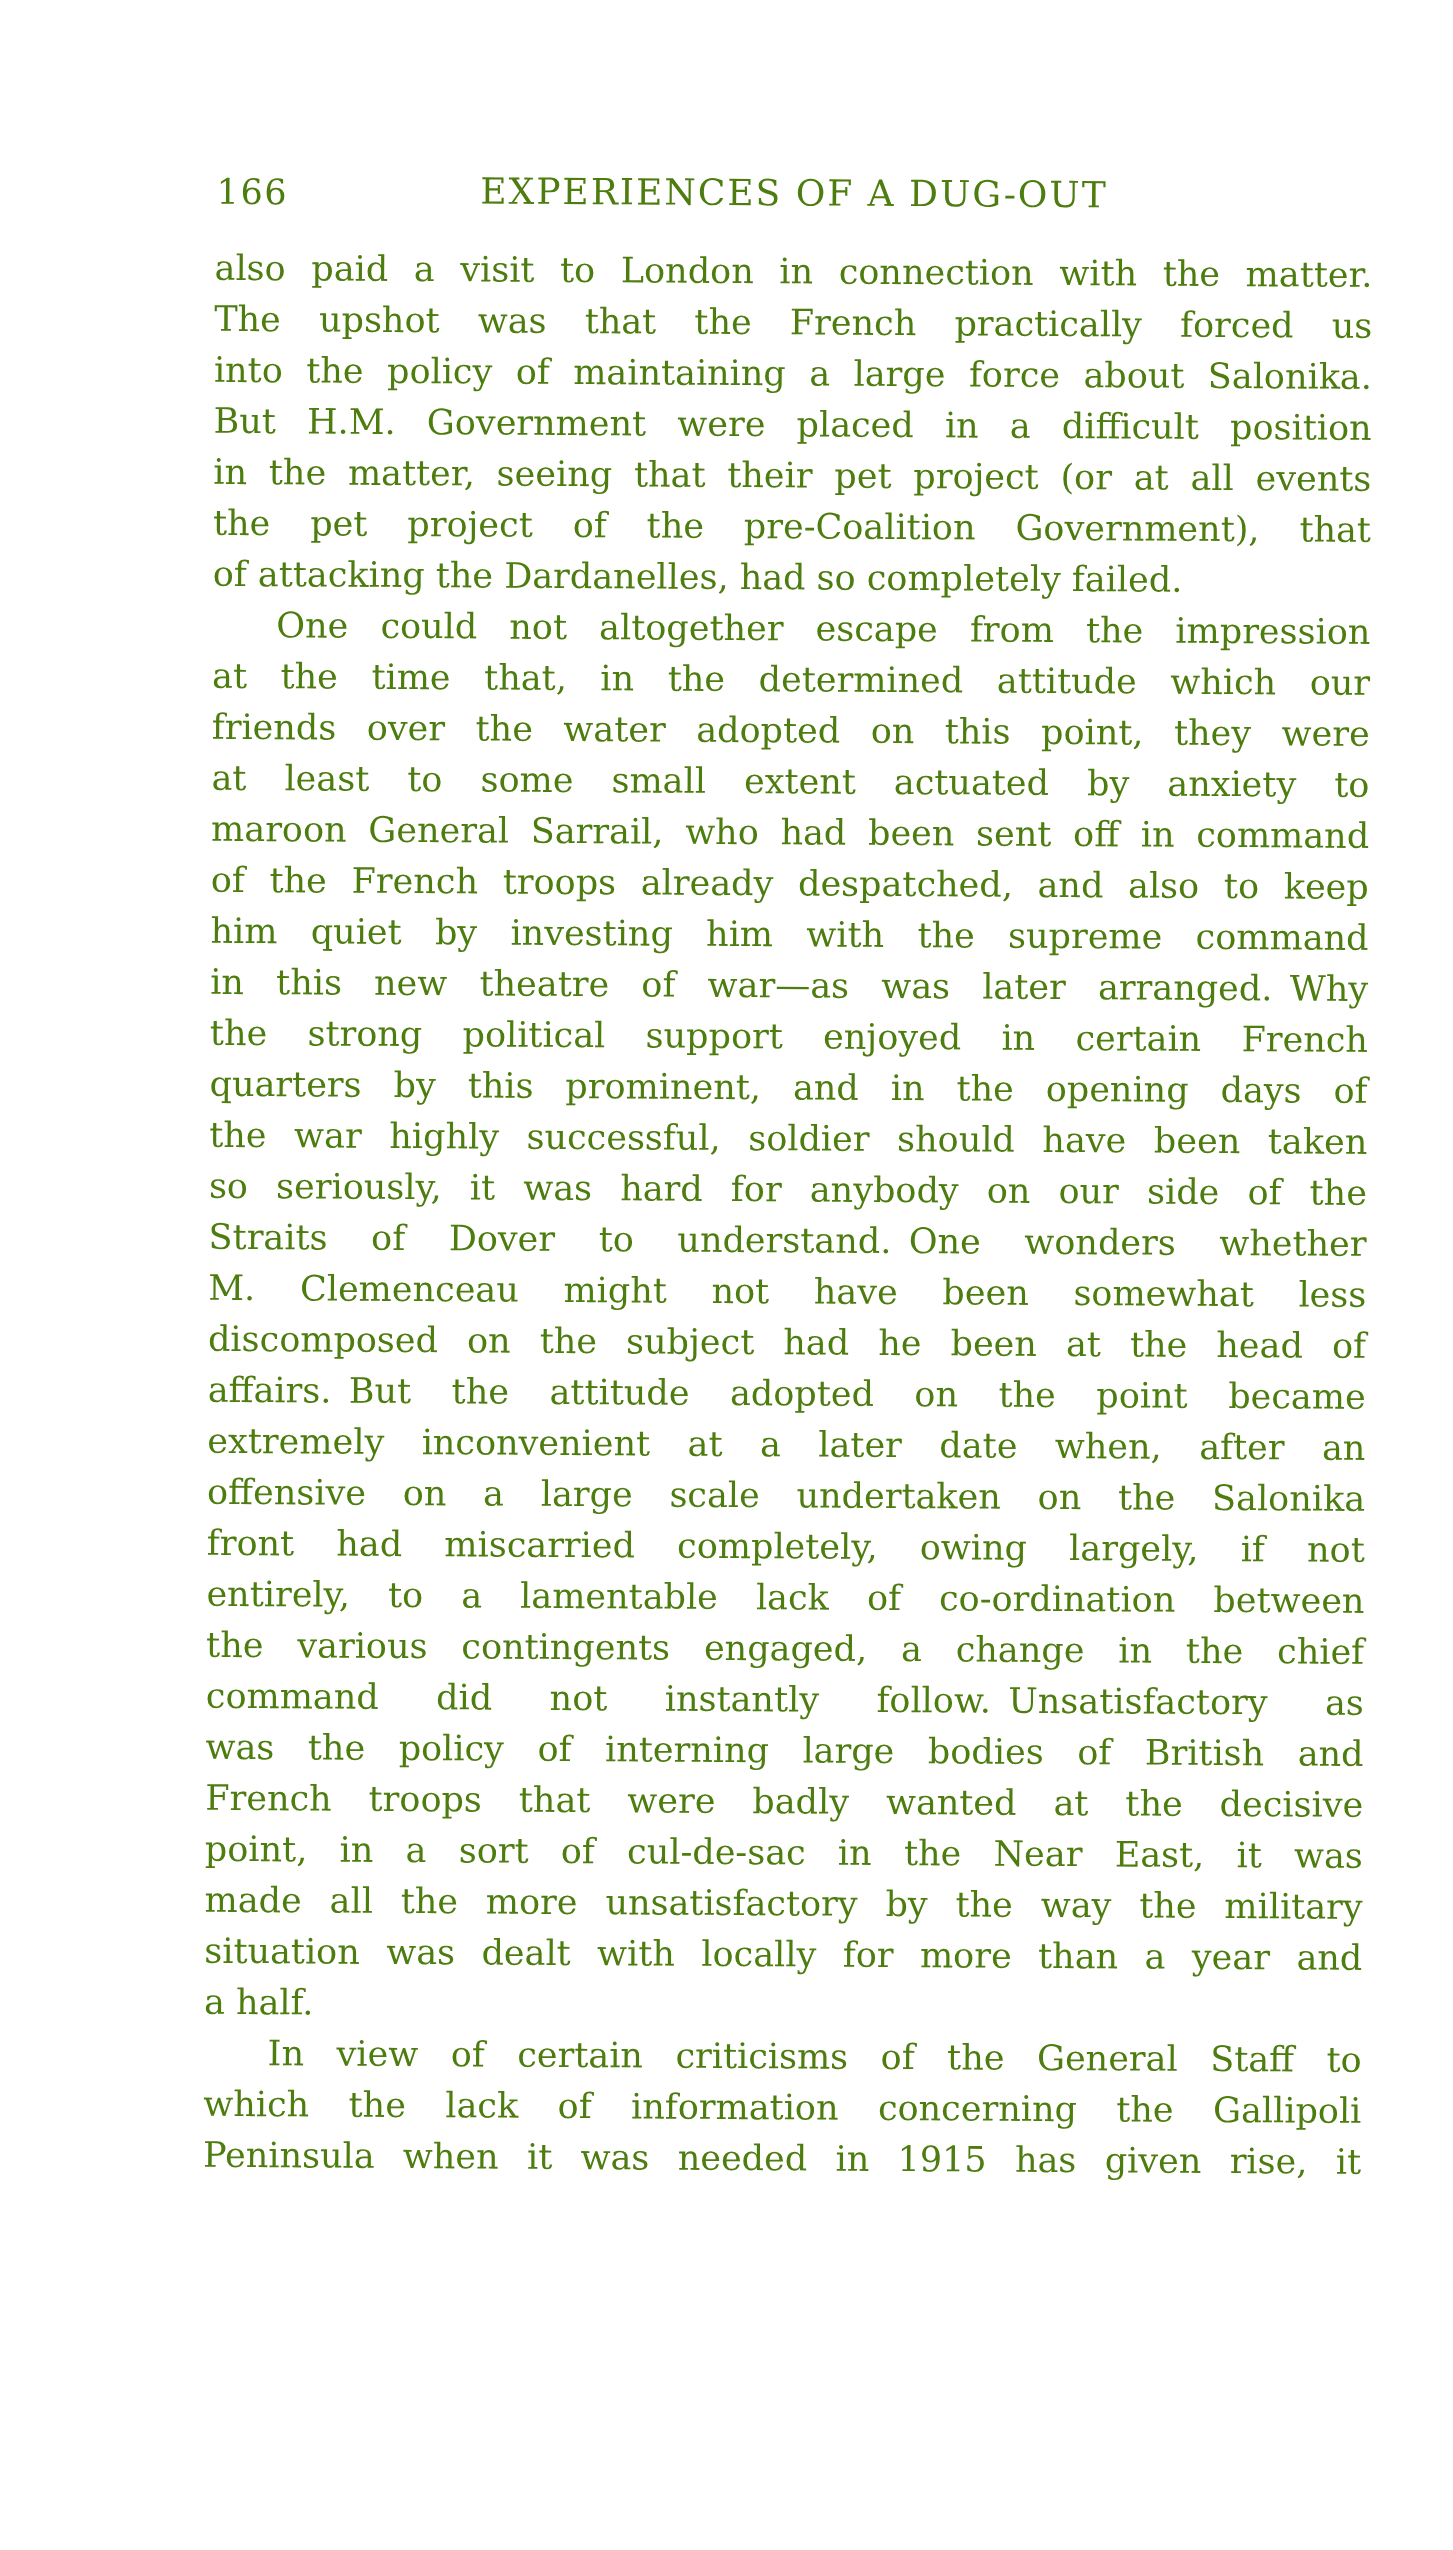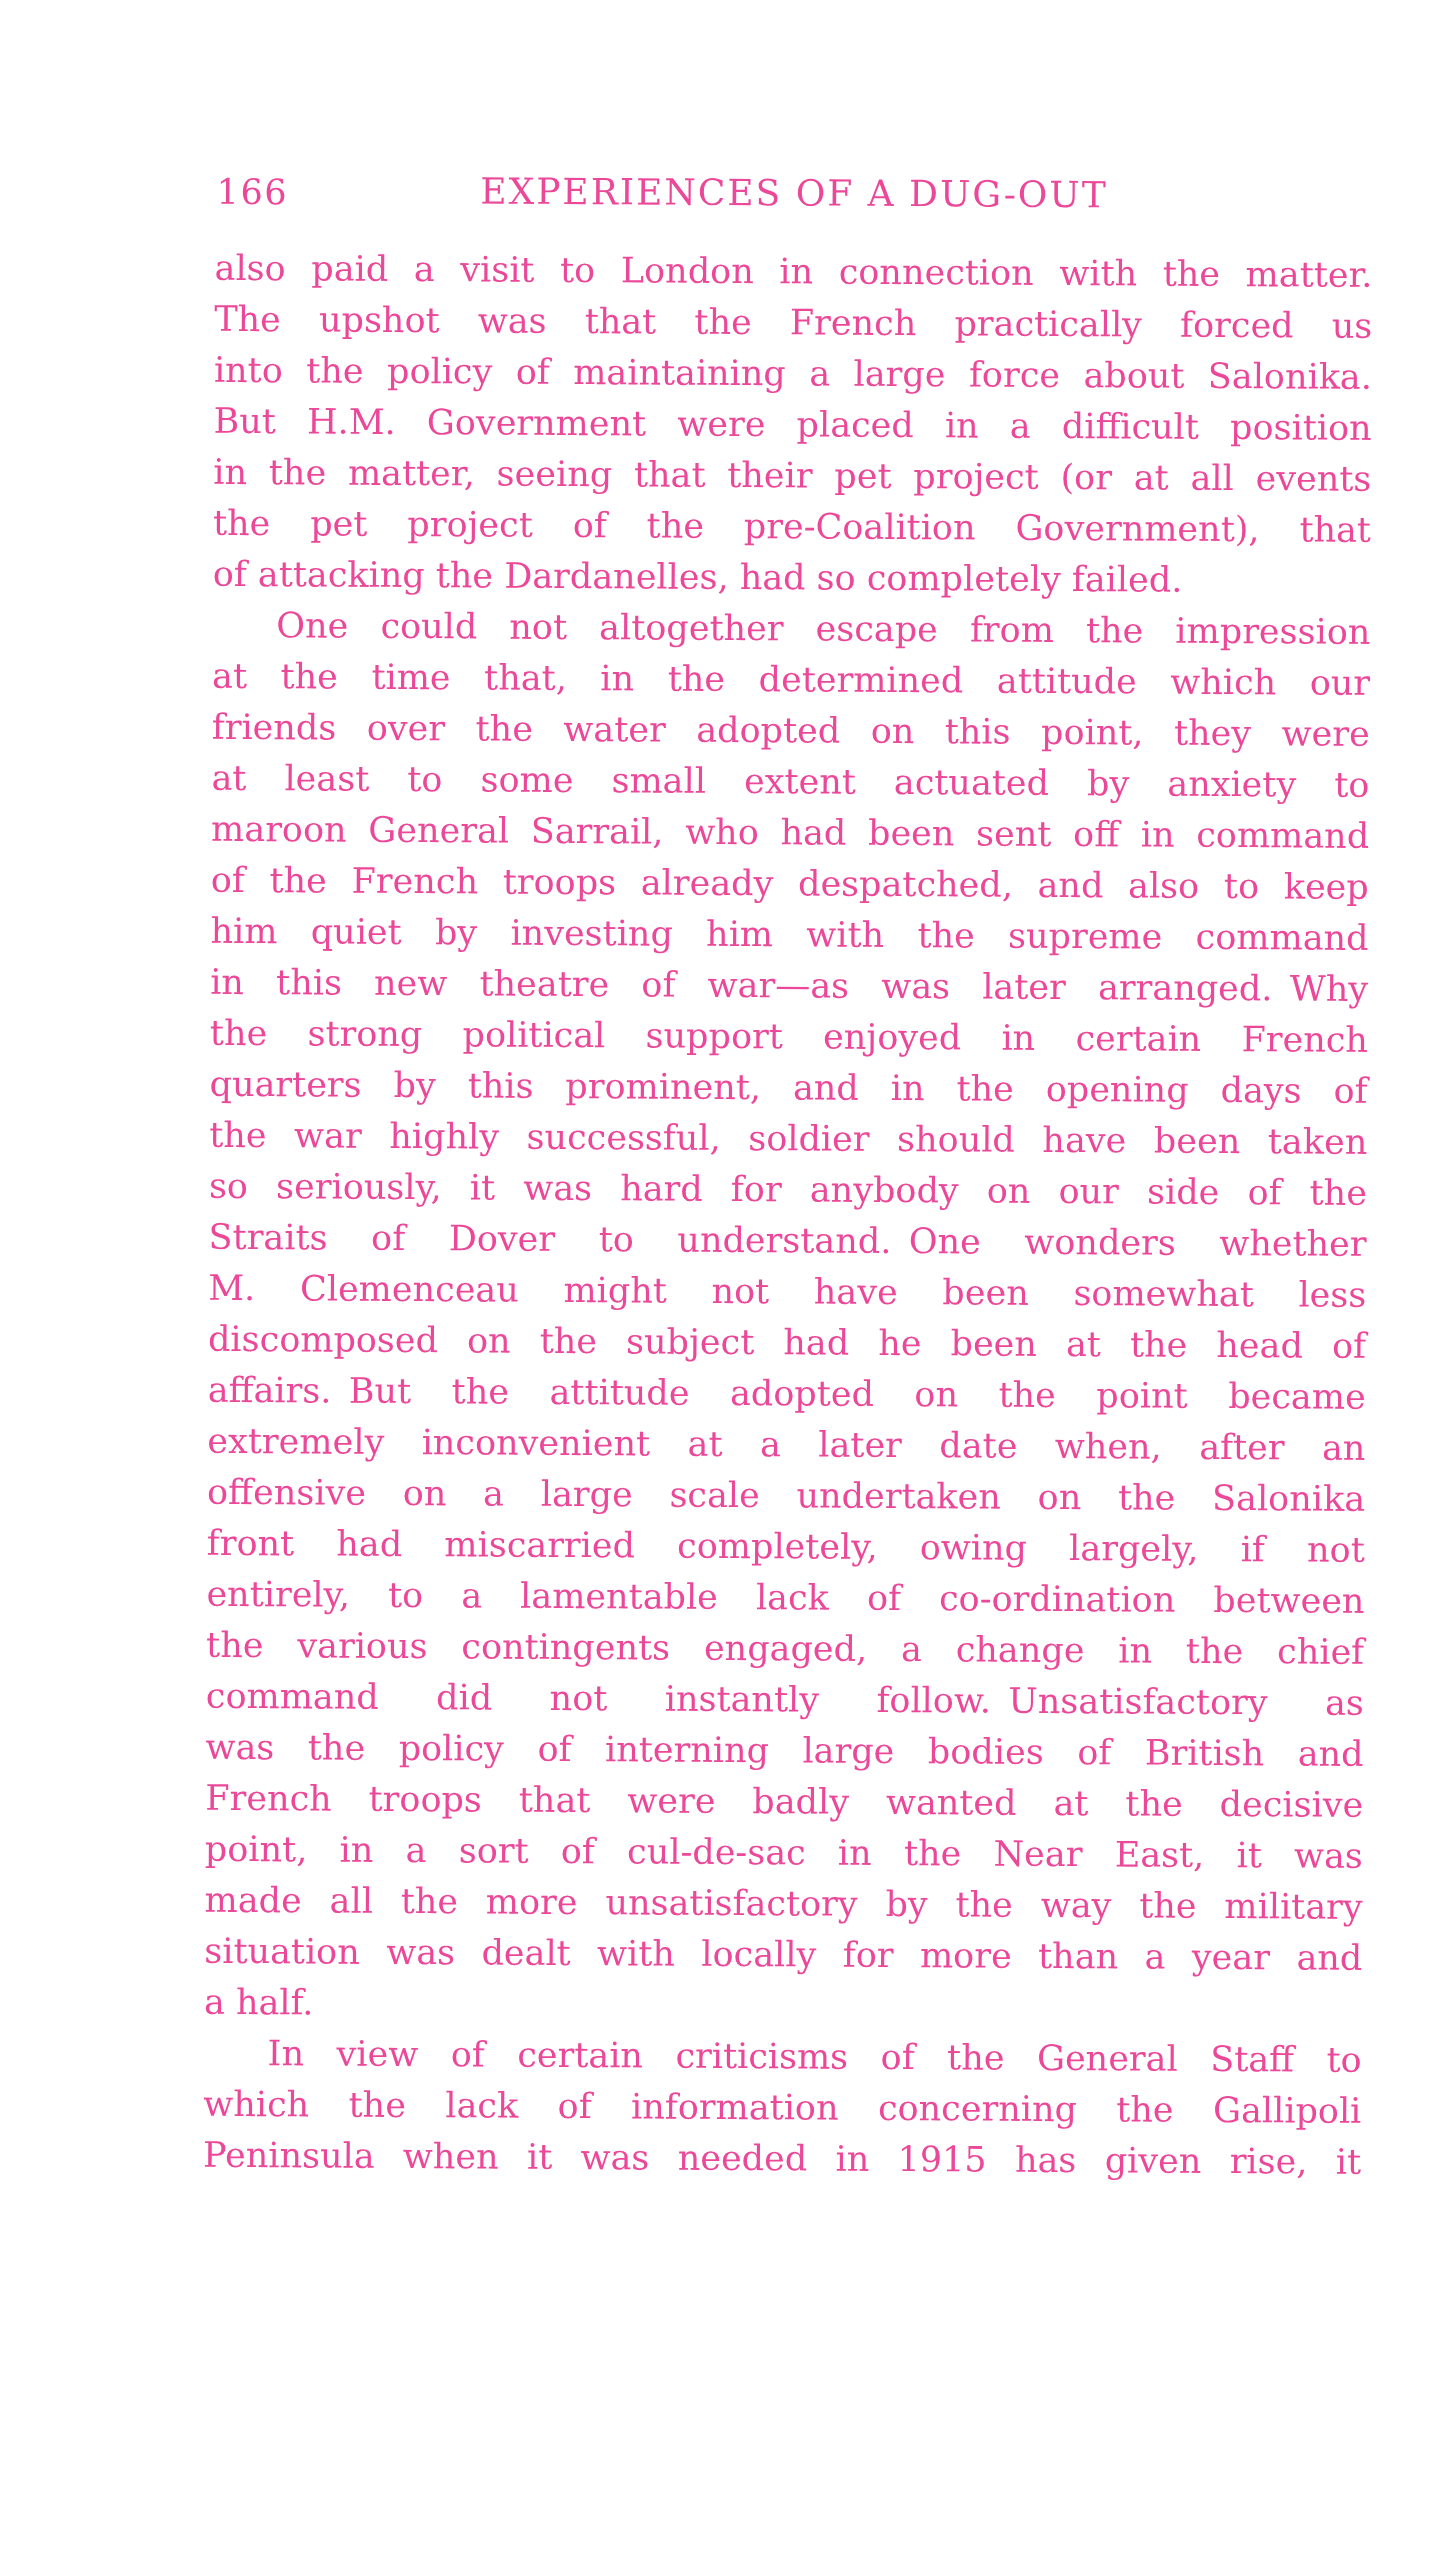--- a/index.html
+++ b/index.html
@@ -5,21 +5,21 @@
   html, body {
     margin: 0;
     padding: 0;
     background: #ffffff;
   }
   .scan-page {
     position: relative;
     width: 1454px;
     height: 2550px;
     background: #ffffff;
-    color: #ec4899;
+    color: #4d7c0f;
     font-family: "DejaVu Serif", "Liberation Serif", serif;
     overflow: hidden;
   }
   
   .tilt {
     position: absolute;
     inset: 0;
     transform: rotate(0.35deg);
     transform-origin: 50% 40%;
   }

